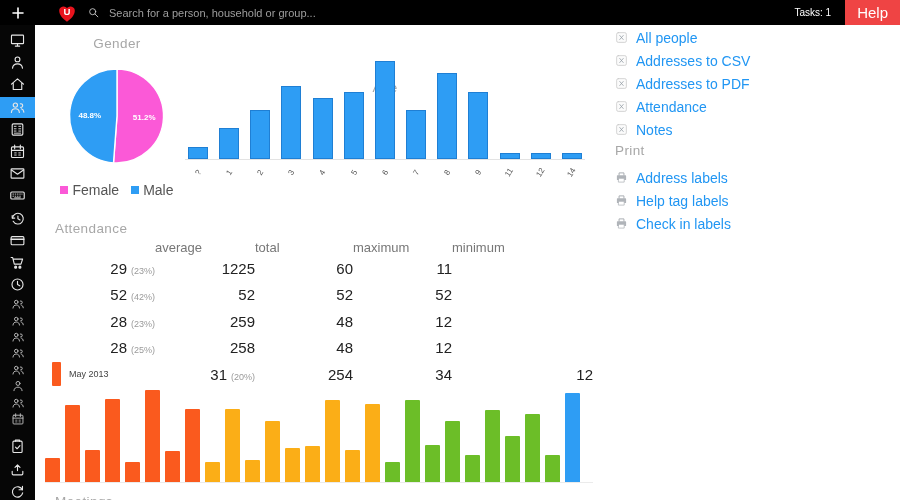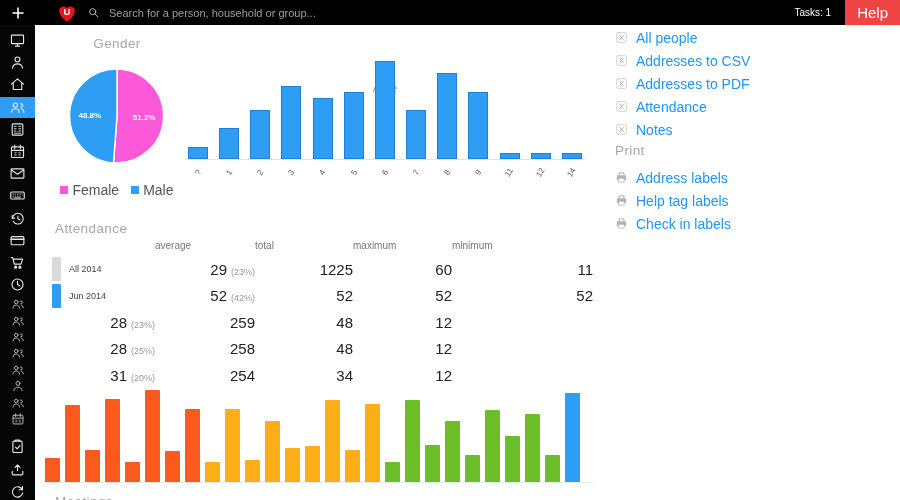--- a/index.html
+++ b/index.html
@@ -54,21 +54,21 @@
   .rp-title{margin-bottom:10px;}
   .link-row{display:flex;align-items:center;gap:8px;height:19px;margin-bottom:4px;cursor:pointer;}
   .link-row .lk-ic .ic{width:13px;height:13px;}
   .lk-txt{font-size:14px;color:#2196f3;font-weight:normal;}
   .print-title{margin-top:4px;margin-bottom:10px;}
   .printer .ic{stroke:#a9adb2;}
   
   .att-title{position:absolute;left:55px;top:221px;}
   .att-table{position:absolute;left:45px;top:240px;width:548px;}
   .att-head{display:grid;grid-template-columns:110px 100px 98px 99px 1fr;
-            font-size:10px;color:#777;margin-bottom:5px;}
+            font-size:13px;color:#777;}
   .att-row{display:grid;grid-template-columns:110px 100px 98px 99px 1fr;
            align-items:center;height:26.5px;cursor:pointer;}
   .att-label{display:flex;align-items:center;gap:8px;padding-left:7px;}
   .att-sw{width:9px;height:24px;border-radius:1px;flex:none;}
   .att-name{font-size:9px;color:#444;}
   .att-num{font-size:15px;color:#222;text-align:right;}
   .att-pct{font-size:9px;color:#9a9a9a;margin-left:4px;}
   
   .meet-chart{position:absolute;left:45px;top:388px;width:548px;height:94px;
               display:flex;align-items:flex-end;gap:5px;border-bottom:1px solid #ebebeb;}
@@ -466,52 +466,48 @@
 <div class="att-table">
   <div class="att-head" id="att-head">
       <div></div>
       <div>average</div>
       <div>total</div>
       <div>maximum</div>
       <div>minimum</div>
     </div>
   <div id="att-rows">
       <div class="att-row">
-        <div class="att-label">
-          <span class="att-sw" style="background:#d9d9d9"></span>
-          <span class="att-name">All 2014</span>
-        </div>
         <div class="att-num"><span class="n">29</span><span class="att-pct">(23%)</span></div>
         <div class="att-num">1225</div>
         <div class="att-num">60</div>
         <div class="att-num">11</div>
       </div>
       <div class="att-row">
-        <div class="att-label">
-          <span class="att-sw" style="background:#2e9df4"></span>
-          <span class="att-name">Jun 2014</span>
-        </div>
         <div class="att-num"><span class="n">52</span><span class="att-pct">(42%)</span></div>
         <div class="att-num">52</div>
         <div class="att-num">52</div>
         <div class="att-num">52</div>
       </div>
       <div class="att-row">
         <div class="att-num"><span class="n">28</span><span class="att-pct">(23%)</span></div>
         <div class="att-num">259</div>
         <div class="att-num">48</div>
         <div class="att-num">12</div>
       </div>
       <div class="att-row">
         <div class="att-num"><span class="n">28</span><span class="att-pct">(25%)</span></div>
         <div class="att-num">258</div>
         <div class="att-num">48</div>
         <div class="att-num">12</div>
       </div>
       <div class="att-row">
+        <div class="att-label">
+          <span class="att-sw" style="background:#fa5a1e"></span>
+          <span class="att-name">May 2013</span>
+        </div>
         <div class="att-num"><span class="n">31</span><span class="att-pct">(20%)</span></div>
         <div class="att-num">254</div>
         <div class="att-num">34</div>
         <div class="att-num">12</div>
       </div>
     </div>
 </div>
 
 <div class="meet-chart" id="meet-chart">
     <div class="meet-bar" style="height: 23.9px; background: rgb(250, 90, 30);"></div>

